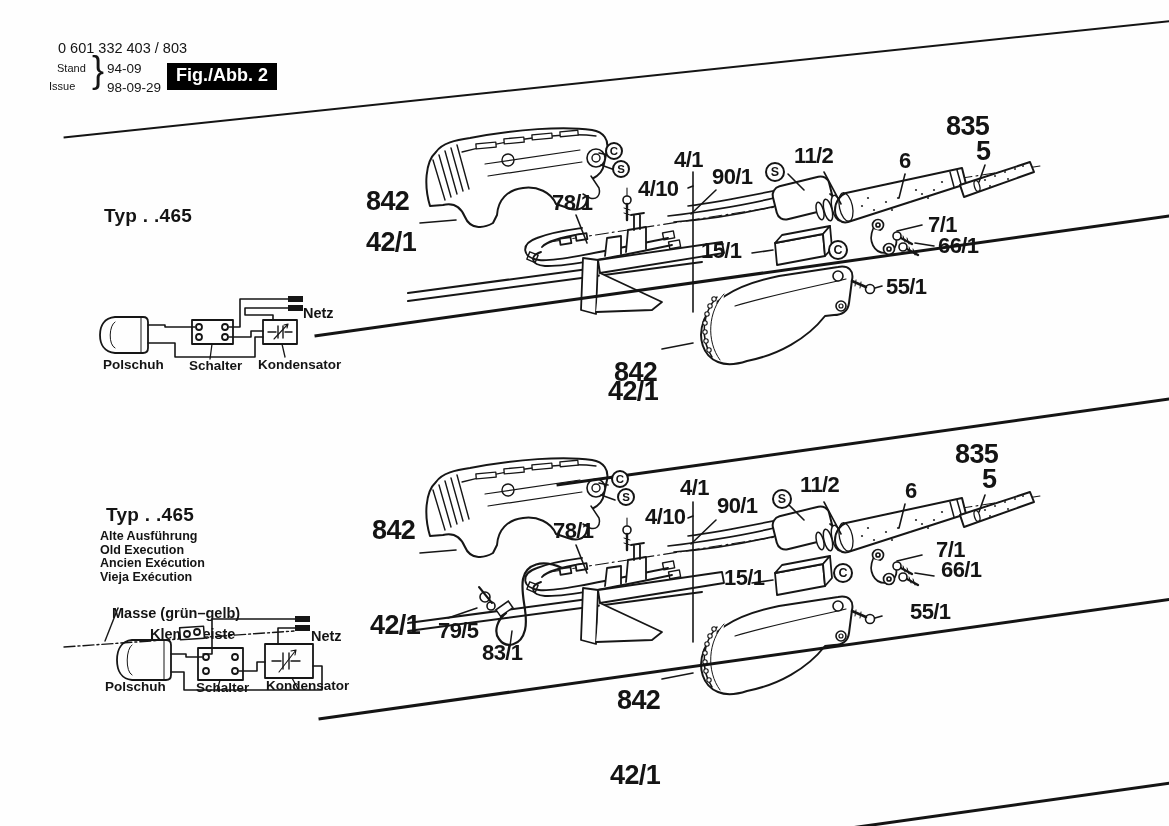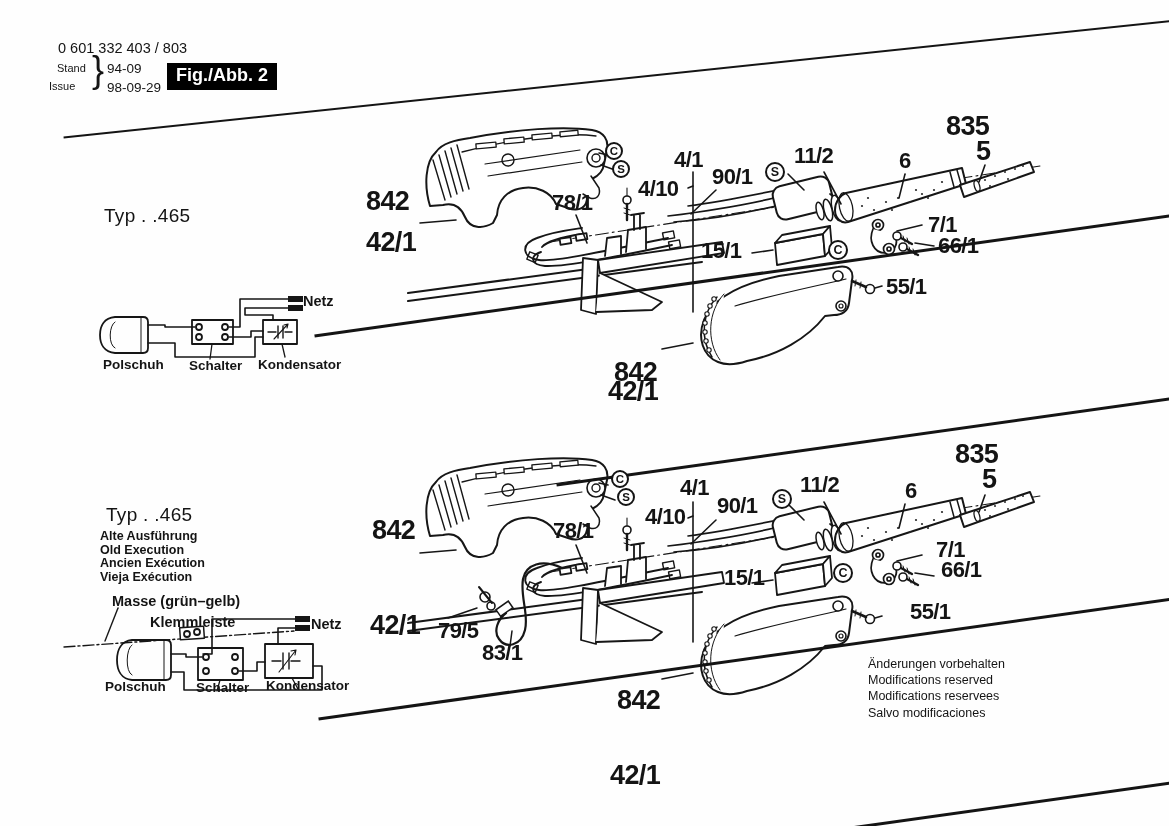--- a/index.html
+++ b/index.html
@@ -6,25 +6,25 @@
   .page{position:relative;width:1169px;height:826px;background:#fefefe;
         font-family:"Liberation Sans",sans-serif;color:#141414;overflow:hidden;}
   
   .hdr-pn{position:absolute;left:58px;top:40px;font-size:14.5px;white-space:nowrap;}
   .hdr-lbl{position:absolute;font-size:11px;}
   .brace{position:absolute;left:92px;top:52px;font-size:36px;font-weight:400;line-height:1;}
   .hdr-date{position:absolute;font-size:13.5px;white-space:nowrap;}
   .figbox{position:absolute;left:167px;top:63px;background:#000;color:#fff;
           font-size:18px;font-weight:700;padding:2px 9px 4px 9px;white-space:nowrap;}
   
-  .typ{position:absolute;font-size:19px;font-weight:400;white-space:nowrap;letter-spacing:0.3px;}
+  .typ{position:absolute;font-size:19px;font-weight:700;white-space:nowrap;letter-spacing:0.3px;}
   .desc{position:absolute;font-size:12.5px;font-weight:700;line-height:13.6px;white-space:nowrap;}
   
   .wl{position:absolute;font-size:13.5px;font-weight:700;white-space:nowrap;}
-  .wl.md{font-size:14.5px;}
+  .wl.md{font-size:14.5px;margin-top:12px;}
   
   .co{position:absolute;font-weight:700;font-size:22px;line-height:1;
       white-space:nowrap;letter-spacing:-0.6px;}
   .co.big{font-size:27px;}
   .strike{position:relative;}
   .strike::after{content:"";position:absolute;left:-5%;right:-10%;top:45%;
       border-top:3px solid #141414;transform:rotate(-8deg);}
   .strike-sm{position:relative;}
   .strike-sm::after{content:"";position:absolute;left:-4%;right:-8%;top:46%;
       border-top:2px solid #141414;transform:rotate(-6deg);}
@@ -348,20 +348,14 @@
   <div class="co" style="left:724px;top:567px">15/1</div>
   <div class="circ" style="left:833px;top:563px">C</div>
   <div class="co" style="left:910px;top:601px">55/1</div>
   <div class="circ sm" style="left:611px;top:470px">C</div>
   <div class="circ sm" style="left:617px;top:488px">S</div>
   <div class="co" style="left:438px;top:620px">79/5</div>
   <div class="co" style="left:482px;top:642px">83/1</div>
   <div class="co big strike" style="left:610px;top:666px">42/1</div>
   <div class="co big" style="left:617px;top:687px">842</div>
 
-  <div class="ftr" style="top:656px">
-    <div>Änderungen vorbehalten</div>
-    <div>Modifications reserved</div>
-    <div>Modifications reservees</div>
-    <div>Salvo modificaciones</div>
-  </div>
 
 </div>
 
 </body></html>

